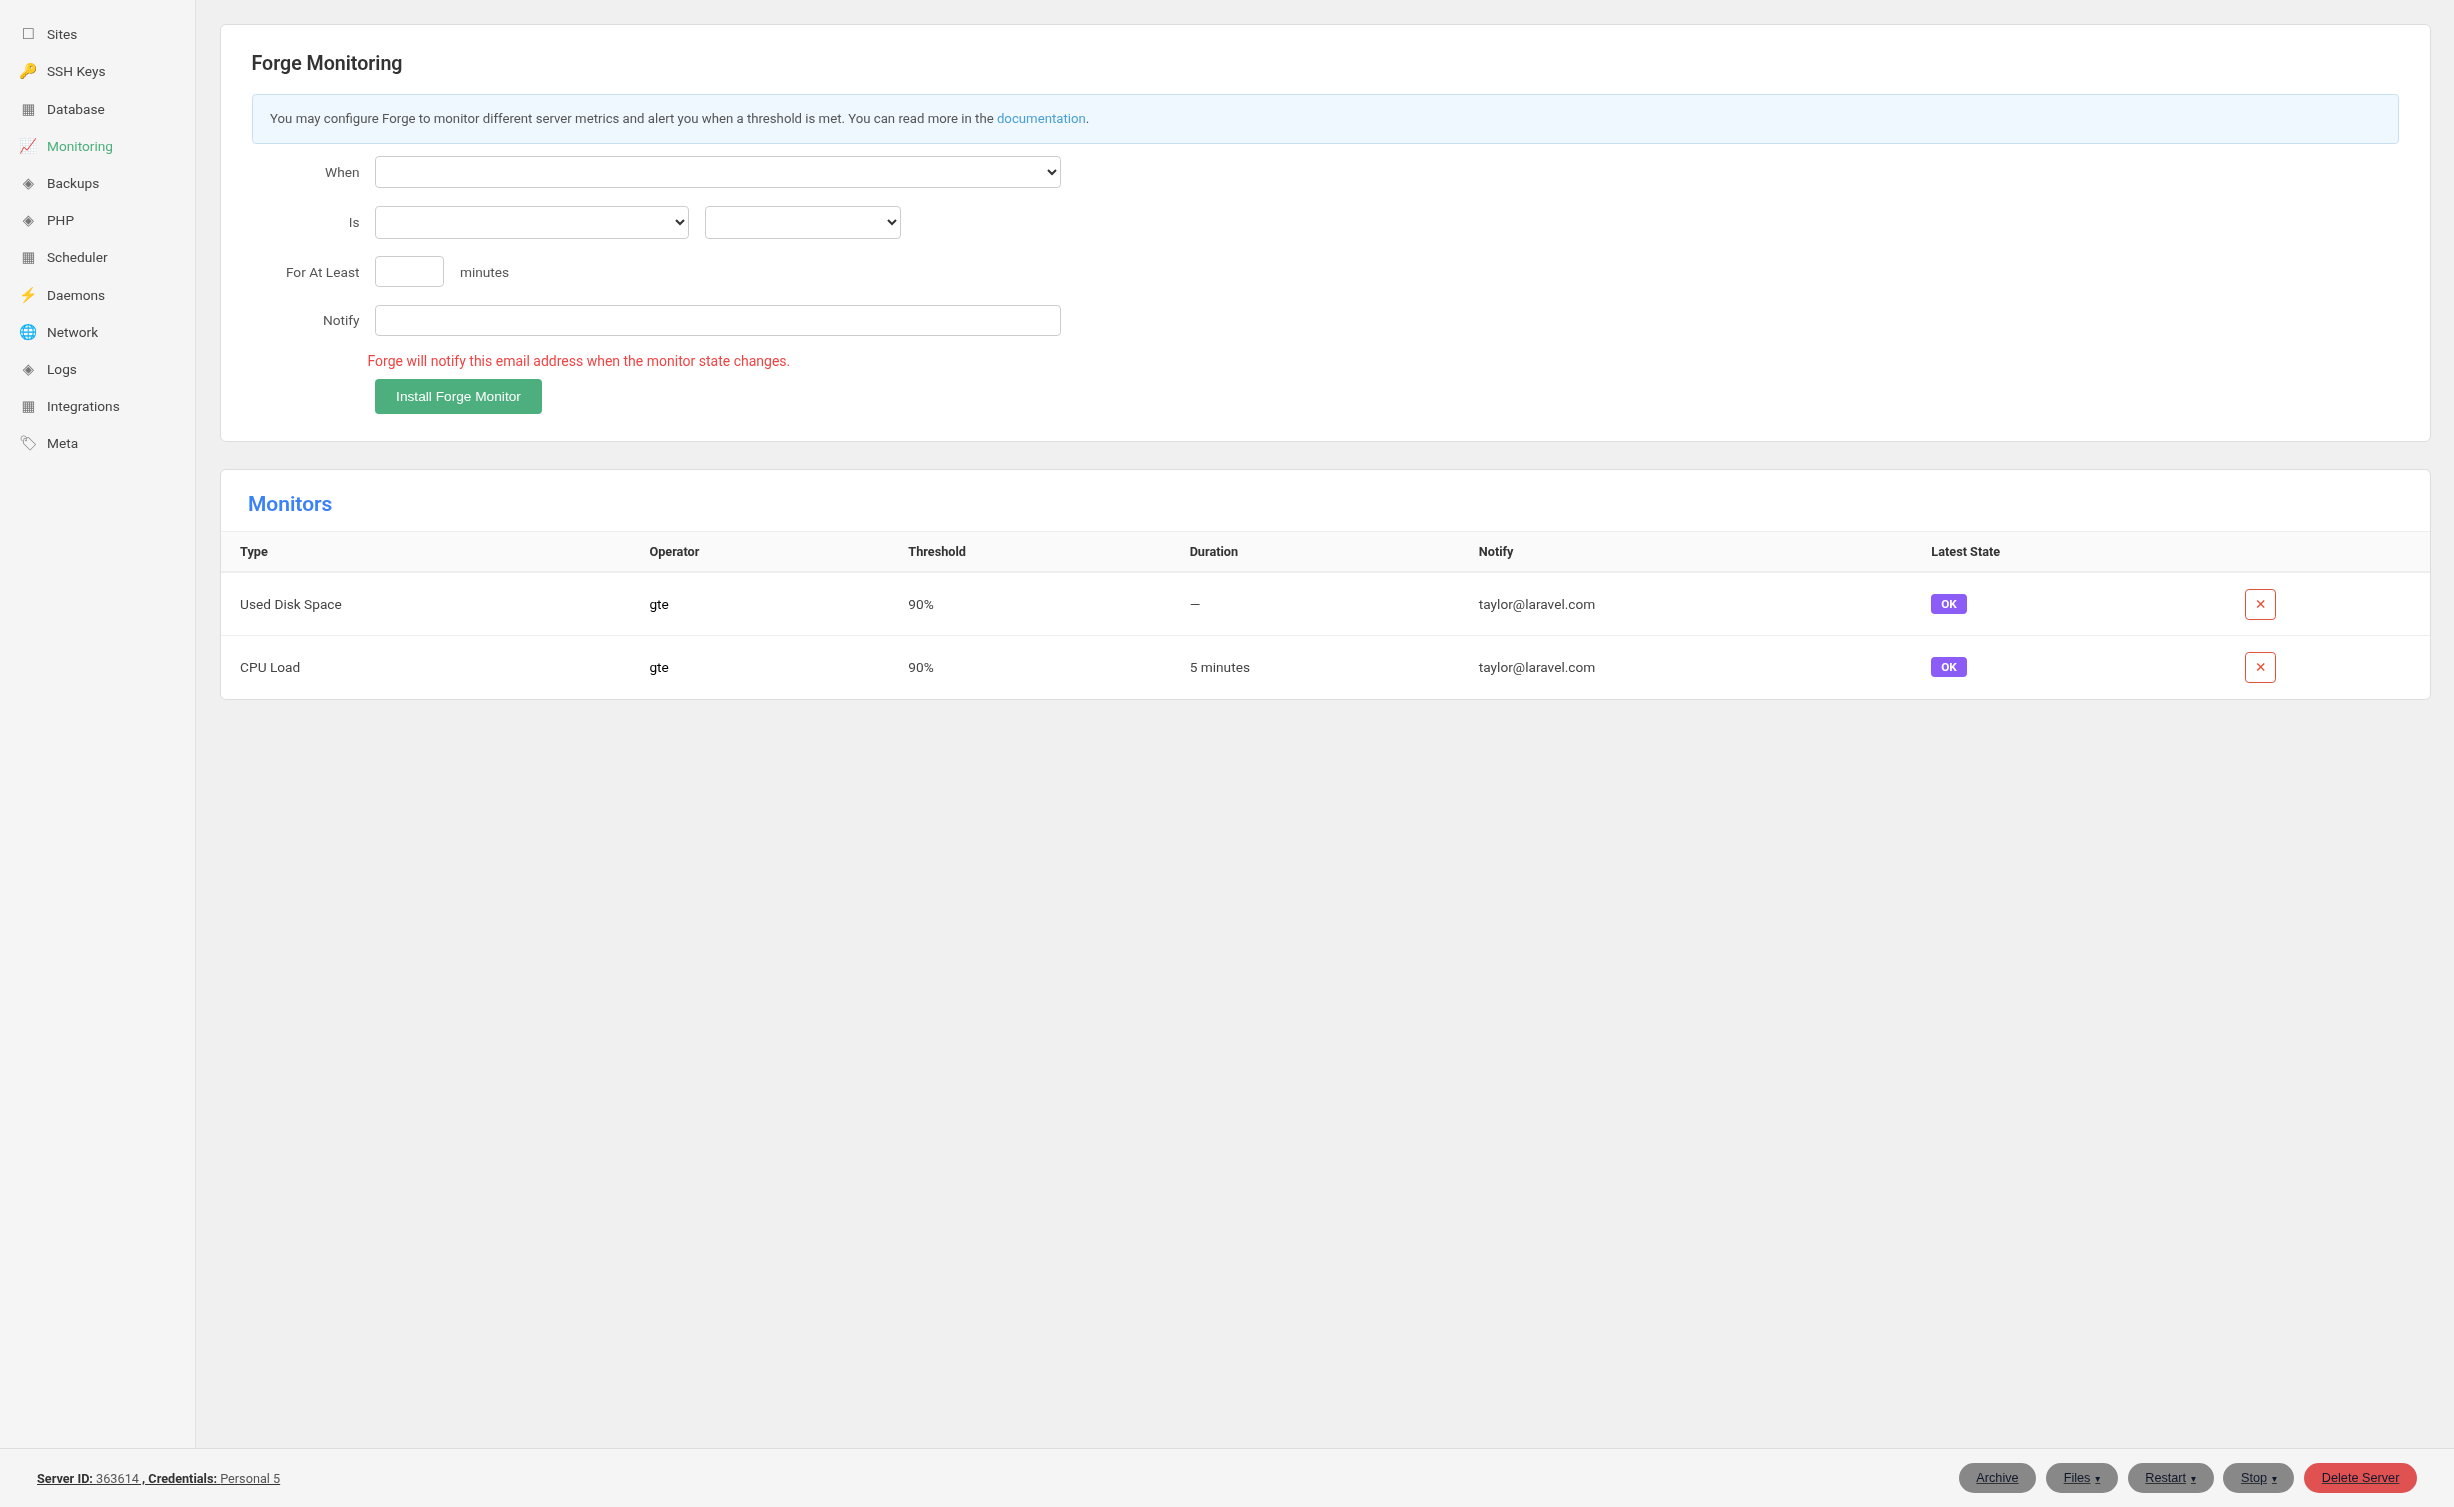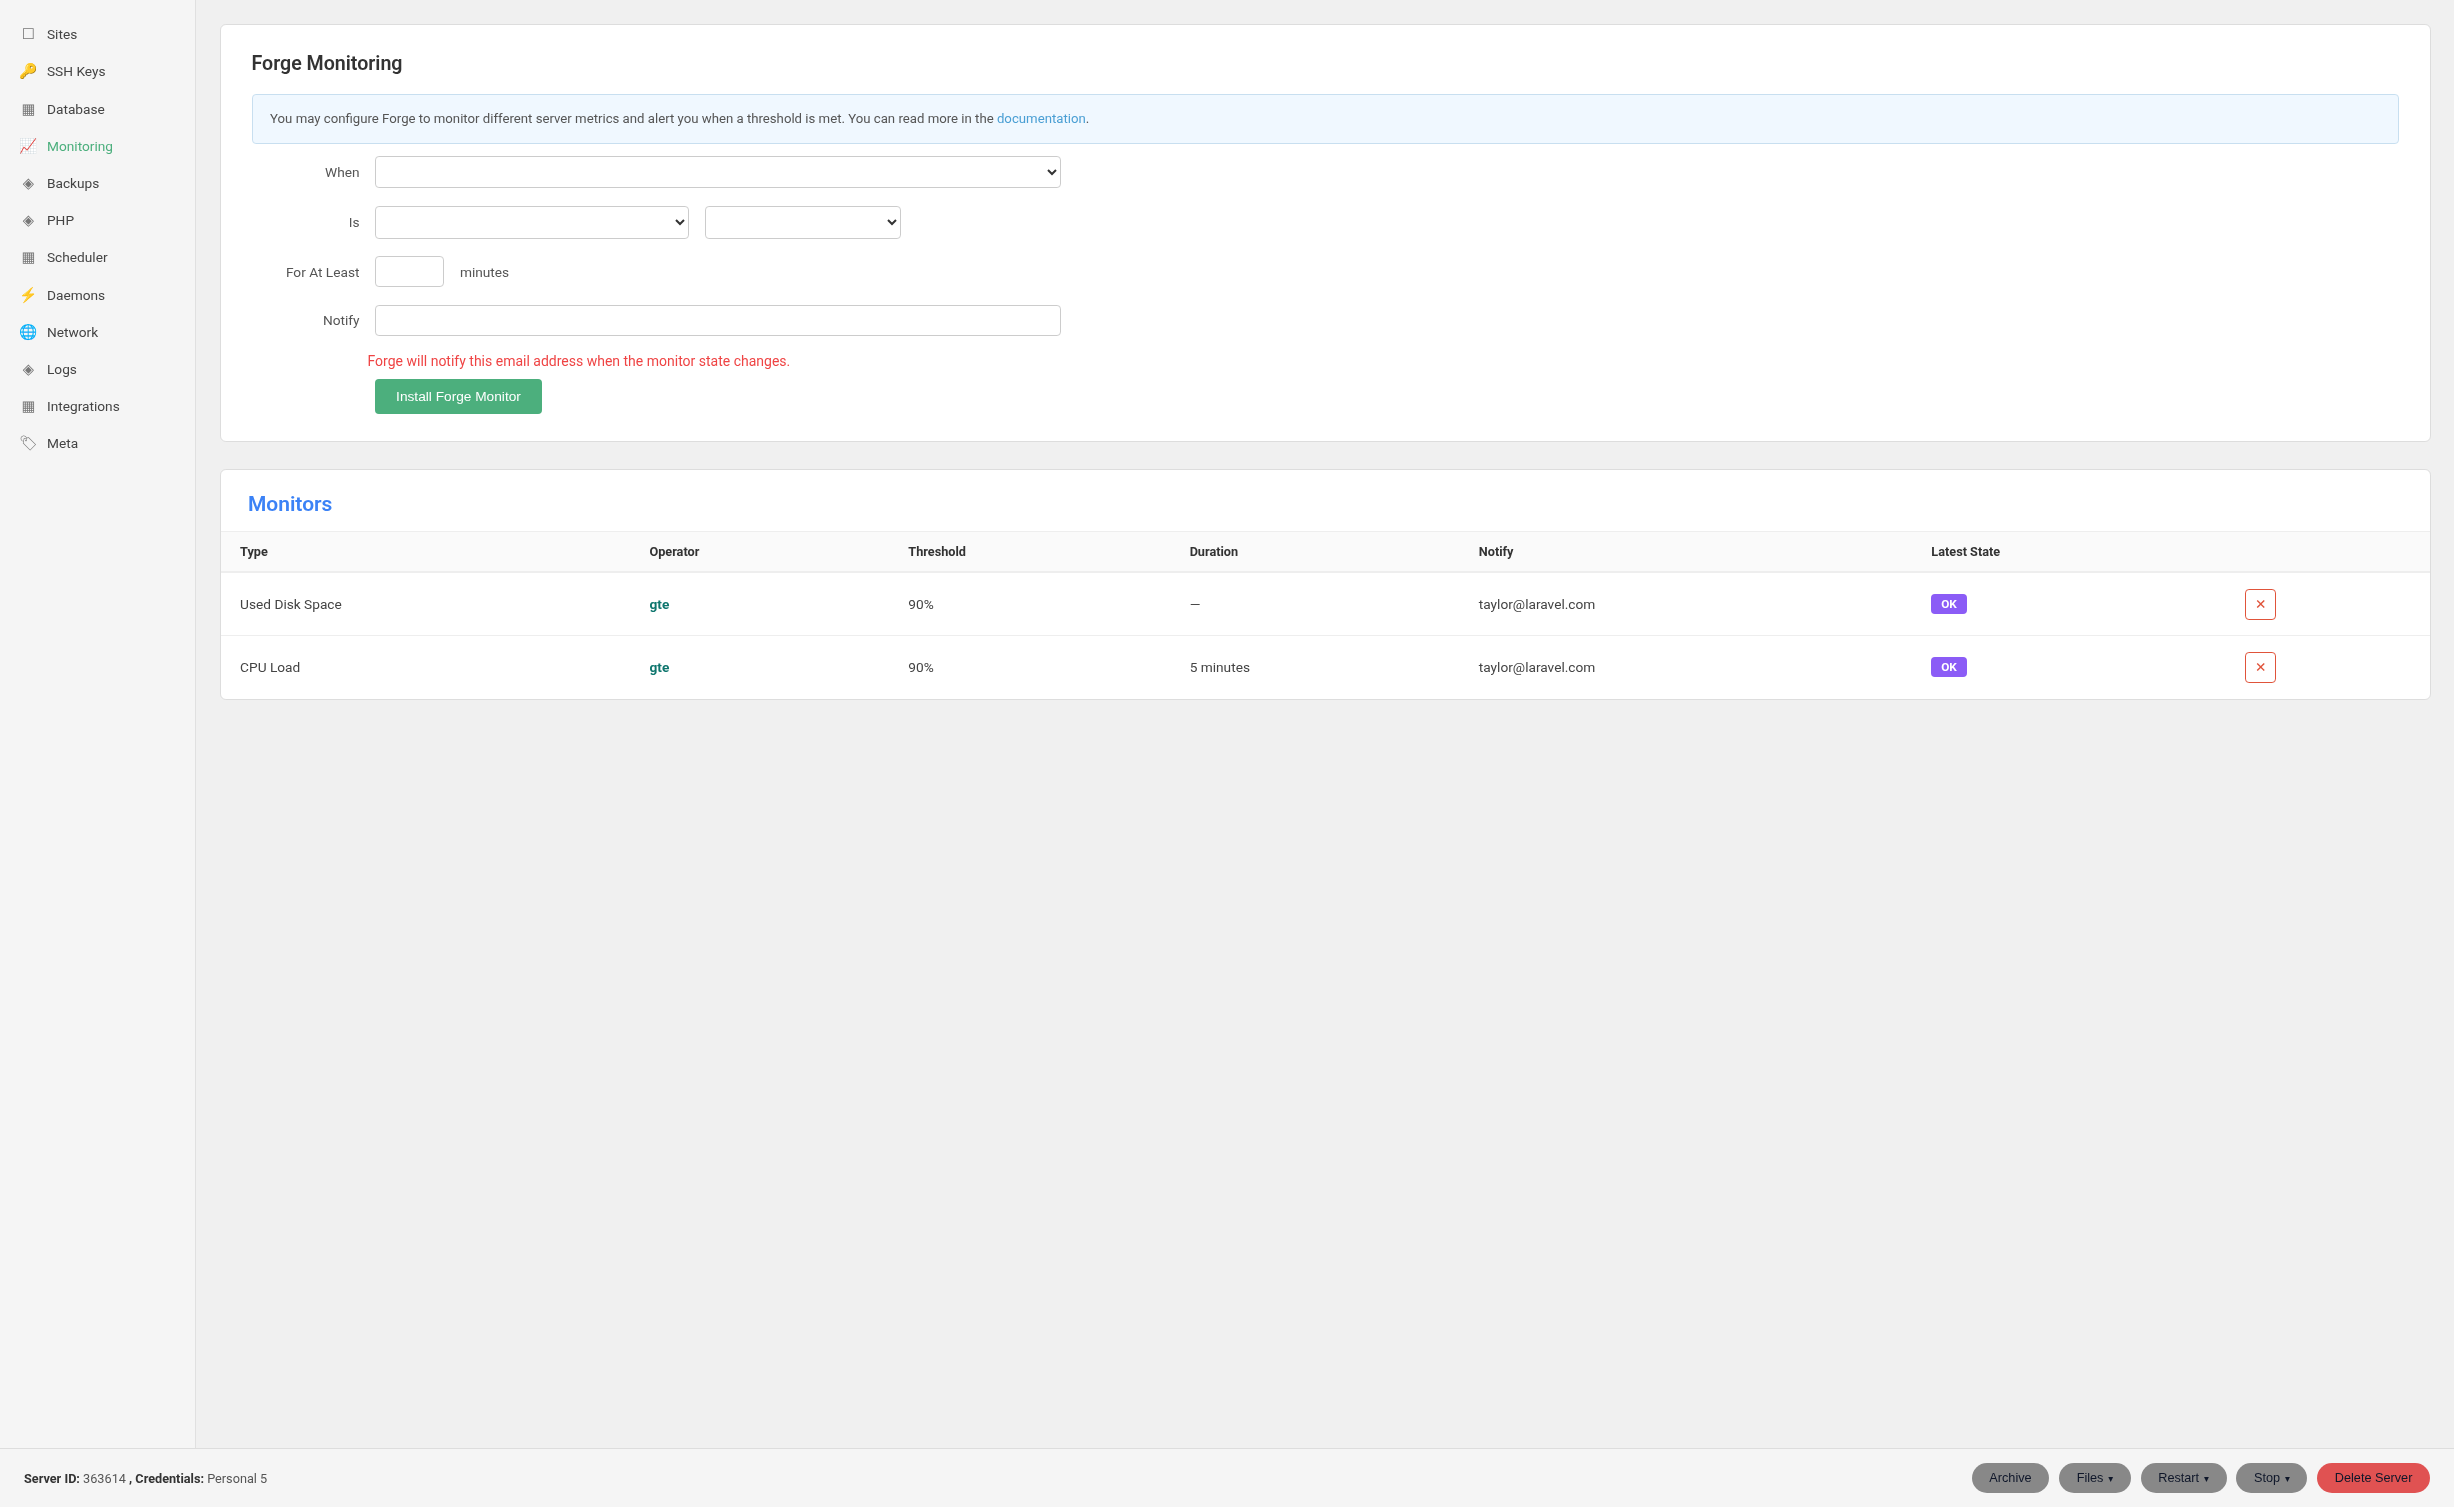--- a/index.html
+++ b/index.html
@@ -170,22 +170,22 @@
       border-bottom: 2px solid #eee;
       background: #fafafa;
     }
     td {
       padding: 15.7px 19.6px;
       border-bottom: 1px solid #eee;
       font-size: 13.7px;
       color: #444;
     }
     .gte-badge {
-      color: #0f766e;
-      font-weight: 700;
+      color: #000000;
+      font-weight: 400;
     }
     .ok-badge {
       background: #8b5cf6;
       color: white;
       border-radius: 3.9px;
       padding: 2.9px 9.8px;
       font-size: 11.8px;
       font-weight: 700;
       display: inline-block;
     }
@@ -206,22 +206,23 @@
     .footer {
       position: fixed;
       bottom: 0;
       left: 0;
       right: 0;
       height: 59px;
       background: #f5f5f5;
       border-top: 1px solid #ddd;
       display: flex;
       align-items: center;
-      padding: 0 24px;
+      padding: 0 37px;
       gap: 9.8px;
+      text-decoration: underline;
     }
     .footer-info {
       flex: 1;
       font-size: 12.7px;
       color: #555;
     }
     .footer-info strong { font-weight: 700; color: #333; }
     .footer-btn {
       background: #888;
       color: #0f172a;

